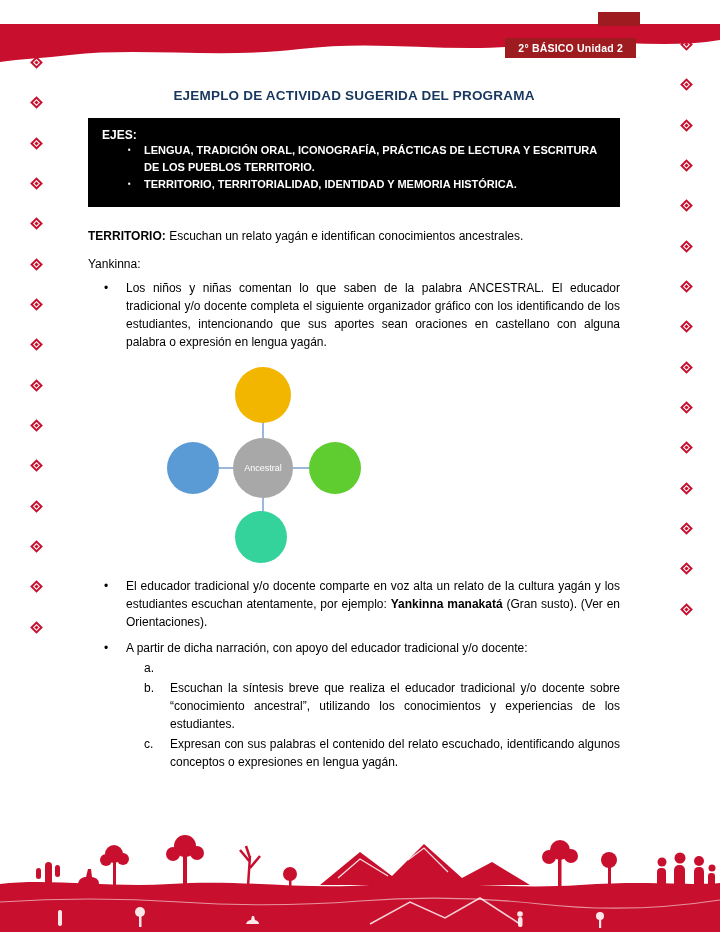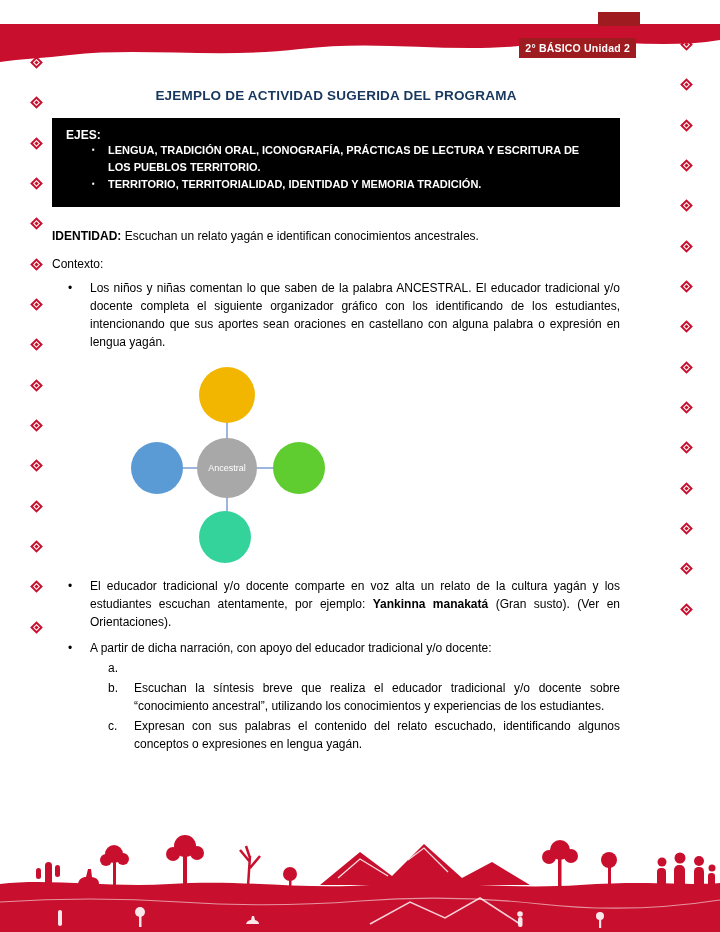--- a/index.html
+++ b/index.html
@@ -11,34 +11,34 @@
   }
 
   
   .top-band { position:absolute; top:0; left:0; width:720px; height:80px; display:block; }
   .f-accent { fill: var(--accent, #C8102E); }
   .s-accent { stroke: var(--accent, #C8102E); }
   .f-badge  { fill: var(--badge-bg, #9E1B1F); }
   .badge {
     position:absolute; top:38px; right:84px; z-index:5;
     background: var(--badge-bg, #9E1B1F); color:#fff;
-    font-size:10.5px; font-weight:bold; padding:4px 6px; letter-spacing:.2px;
+    font-size:10.5px; font-weight:bold; padding:4px 13px; letter-spacing:.2px;
   }
 
   
   .orn-col { position:absolute; width:18px; display:flex; flex-direction:column;
              justify-content:space-between; align-items:center; z-index:4; }
   .orn-col.left  { left:27px;  top:58px; height:574px; }
   .orn-col.right { right:25px; top:40px; height:574px; }
   .diamond { width:9px; height:9px; border:2px solid var(--accent, #C8102E);
              transform:rotate(45deg); position:relative; }
   .diamond::after { content:""; position:absolute; inset:1px; background:var(--accent, #C8102E); }
 
   
-  .content { position:relative; padding:88px 100px 0 52px; z-index:2; }
+  .content { position:relative; padding:88px 100px 0 88px; z-index:2; }
   .title { text-align:center; font-size:13.5px; font-weight:bold;
            color:var(--title, #17375E); letter-spacing:.2px; margin-bottom:15px; }
   .ejes-box { background: var(--ejes-bg, #000); color: var(--ejes-text, #fff);
               padding:10px 14px 14px 14px; }
   .ejes-label { font-weight:bold; font-size:12px; }
   .ejes-item { display:flex; font-weight:bold; font-size:11px; line-height:1.55;
                padding-left:26px; padding-right:4px; }
   .ejes-item .sq { flex:0 0 16px; font-size:8px; padding-top:2px; }
   .contexto { font-size:14px; font-weight:bold; margin-top:37px; }
   .actividad { font-size:12px; margin-top:22px; }
@@ -111,28 +111,28 @@
     <h1 class="title">EJEMPLO DE ACTIVIDAD SUGERIDA DEL PROGRAMA</h1>
 
     <div class="ejes-box">
       <div class="ejes-label">EJES:</div>
       <div class="ejes-item">
         <span class="sq">▪</span>
         <span>LENGUA, TRADICIÓN ORAL, ICONOGRAFÍA, PRÁCTICAS DE LECTURA Y ESCRITURA DE LOS PUEBLOS TERRITORIO.</span>
       </div>
       <div class="ejes-item">
         <span class="sq">▪</span>
-        <span>TERRITORIO, TERRITORIALIDAD, IDENTIDAD Y MEMORIA TRADICIÓN.</span>
+        <span>TERRITORIO, TERRITORIALIDAD, IDENTIDAD Y MEMORIA HISTÓRICA.</span>
       </div>
     </div>
 
 
-    <p class="actividad"><strong>IDENTIDAD:</strong> <span>Escuchan un relato yagán e identifican conocimientos ancestrales.</span></p>
-
-    <p class="ejemplos">Contexto:</p>
+    <p class="actividad"><strong>TERRITORIO:</strong> <span>Escuchan un relato yagán e identifican conocimientos ancestrales.</span></p>
+
+    <p class="ejemplos">Yankinna:</p>
 
     <div class="bullet-row">
       <span class="bl">•</span>
       <p>Los niños y niñas comentan lo que saben de la palabra ANCESTRAL. El educador tradicional y/o docente completa el siguiente organizador gráfico con los identificando de los estudiantes, intencionando que sus aportes sean oraciones en castellano con alguna palabra o expresión en lengua yagán.</p>
     </div>
 
     <div class="diagram-wrap">
       <svg class="diagram" width="300" height="200" viewBox="0 0 300 200">
         <g stroke-width="2" fill="none">
           <line x1="100" y1="30" x2="100" y2="172" stroke="#9DB6DC"></line>

